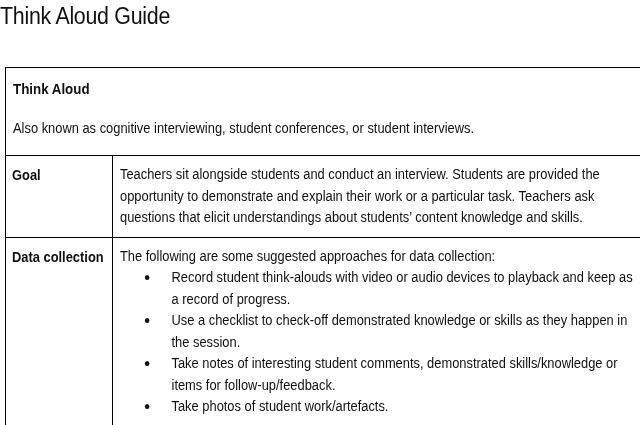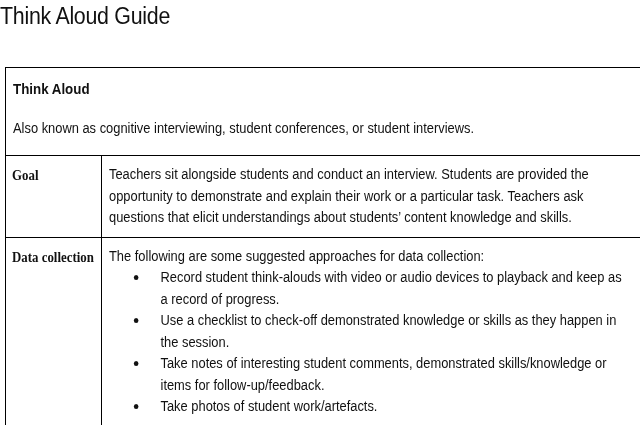--- a/index.html
+++ b/index.html
@@ -58,21 +58,20 @@
       display: block;
       margin-top: 17px;
       transform: scaleX(0.92);
       transform-origin: left top;
       white-space: nowrap;
     }
     .label-cell {
       width: 104px;
       padding: 9px 0 0 6px !important;
       font-weight: bold;
-      font-family: Liberation Serif, serif;
     }
     .label-text {
       display: block;
       transform: scaleX(0.92);
       transform-origin: left top;
       white-space: nowrap;
     }
     .content-cell {
       padding: 8px 4px 8px 7px !important;
     }

